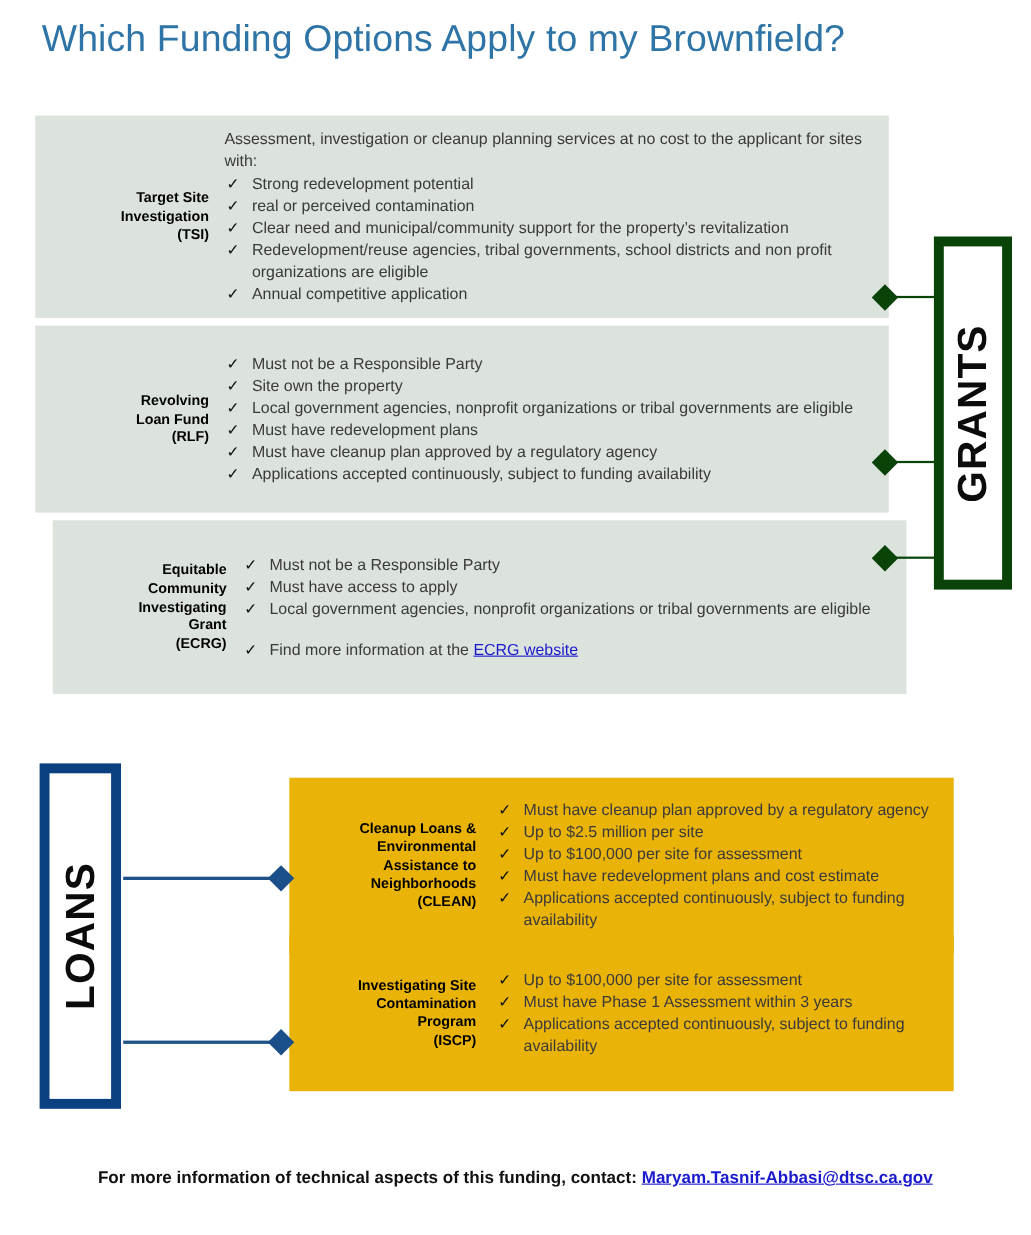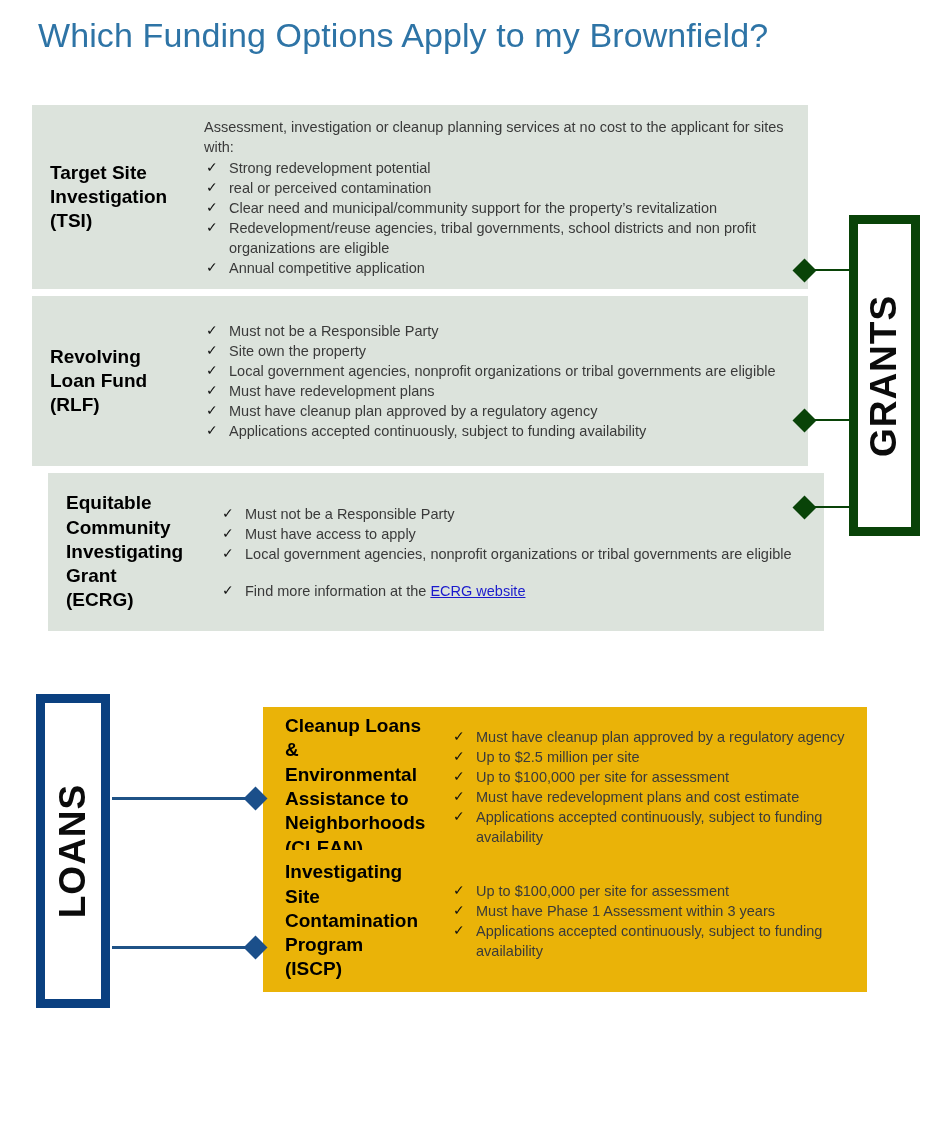--- a/index.html
+++ b/index.html
@@ -32,23 +32,23 @@
   .panel {
     position: absolute;
     display: flex;
     align-items: center;
   }
   .panel.green { background: #DCE3DC; }
   .panel.blue  { background: #eab308; }
 
   .panel-label {
     flex: 0 0 auto;
-    text-align: left;
-    font-weight: bold;
-    font-size: 19px;
+    text-align: right;
+    font-weight: bold;
+    font-size: 13px;
     line-height: 1.28;
     color: #000000;
     padding: 0 6px;
   }
   .panel.green .panel-label { width: 152px; margin-left: 12px; }
   .panel.blue  .panel-label { width: 160px; margin-left: 16px; }
 
   .panel-body {
     flex: 1 1 auto;
     padding-right: 2px;
@@ -259,14 +259,17 @@
       </ul>
     </div>
   </div>
 
   <div class="conn-line blue-c" style="left:112px; top:797px; width:150px;"></div>
   <div class="diamond blue-c" style="left:247px; top:790px;"></div>
 
   <div class="conn-line blue-c" style="left:112px; top:946px; width:150px;"></div>
   <div class="diamond blue-c" style="left:247px; top:939px;"></div>
 
+  <div id="footer-1" class="footer-line">
+    <span>For more information of technical aspects of this funding, contact: </span><a href="#">Maryam.Tasnif-Abbasi@dtsc.ca.gov</a>
+  </div>
 
 </div>
 
 </body></html>

